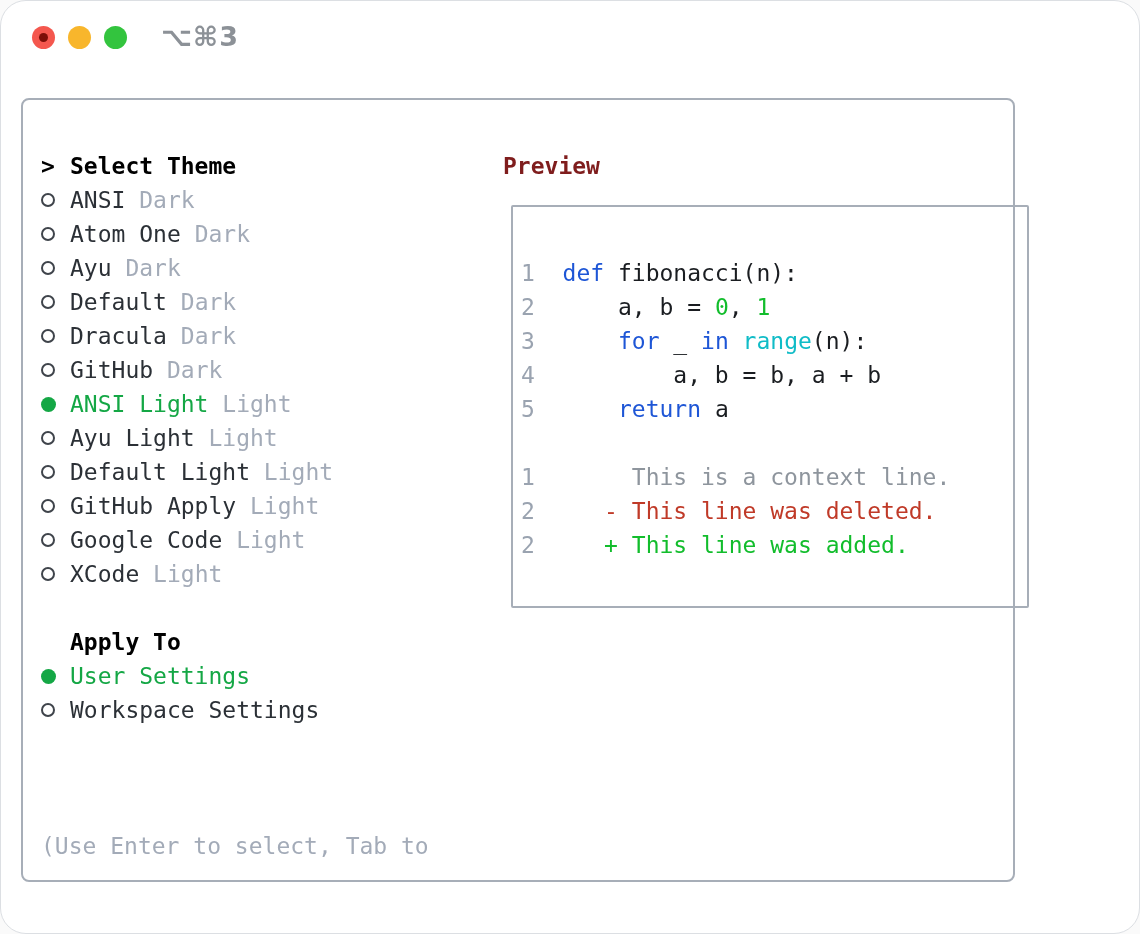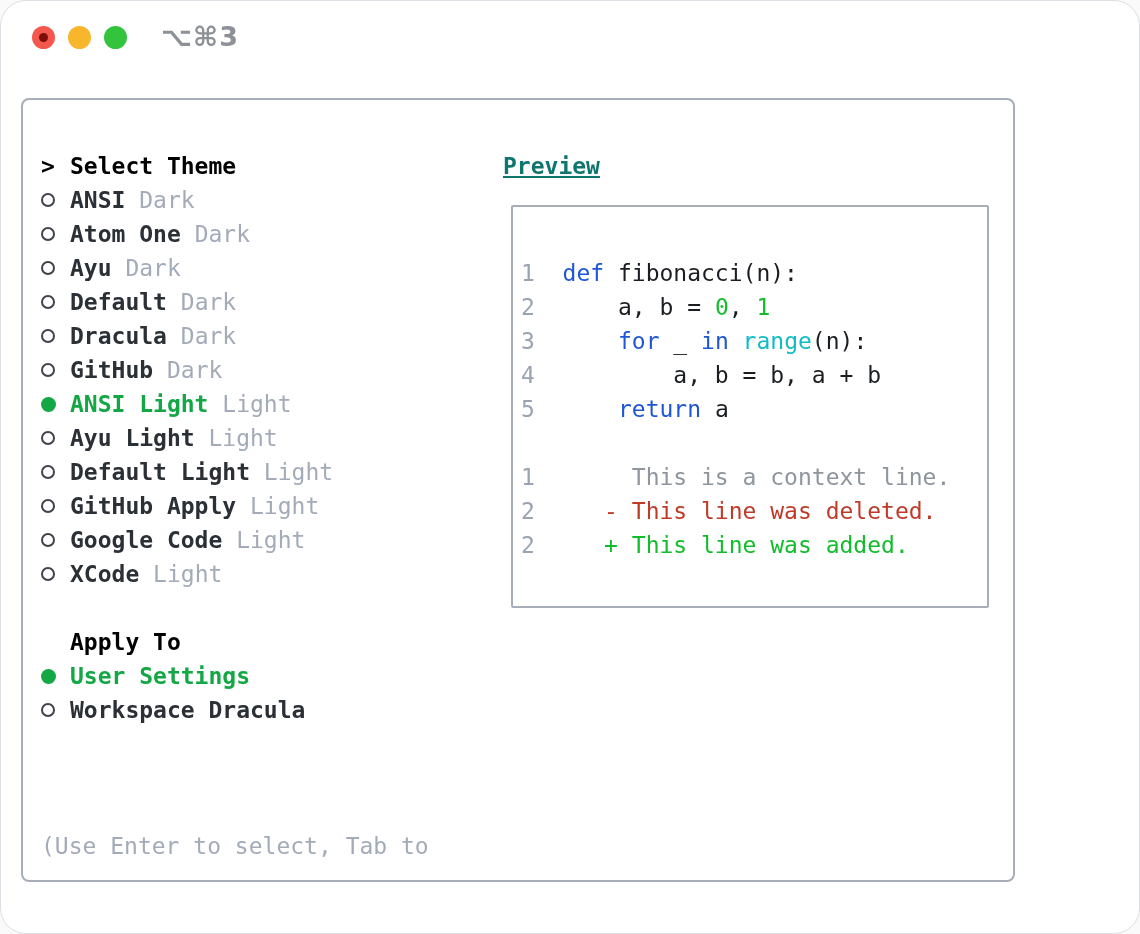--- a/index.html
+++ b/index.html
@@ -27,33 +27,33 @@
     border:2px solid var(--box-border);border-radius:8px;box-sizing:border-box;
   }
   
   .left{position:absolute;left:18px;top:49px;font-size:23px;line-height:34px;color:var(--text);}
   .row{display:flex;align-items:center;height:34px;white-space:pre;}
   .marker{width:29px;flex:none;display:flex;align-items:center;}
   .caret{font-weight:bold;color:#000;}
   .radio{width:14px;height:14px;border:2px solid #3f444b;border-radius:50%;box-sizing:border-box;background:transparent;}
   .radio.sel{width:15px;height:15px;border:none;background:var(--green-sel);}
   .hdr{font-weight:bold;color:#000;}
-  .t-name{color:var(--text);font-weight:bold;}
+  .t-name{color:var(--text);}
   .t-name.sel{color:var(--green-sel);}
   .variant{color:var(--muted);margin-left:1ch;}
   .spacer{height:34px;}
   .hint{color:var(--muted);white-space:pre;}
   .hint div{height:34px;line-height:34px;}
   
   .preview-title{
     position:absolute;left:480px;top:49px;height:34px;line-height:34px;
-    font-size:23px;font-weight:bold;color:#0f766e;text-decoration:underline;
+    font-size:23px;font-weight:bold;color:#7f1d1d;
   }
   .preview-box{
-    position:absolute;left:488px;top:105px;width:478px;height:403px;
+    position:absolute;left:488px;top:105px;width:518px;height:403px;
     border:2px solid var(--box-border);border-radius:2px;box-sizing:border-box;
   }
   .code{
     position:absolute;left:8px;top:49px;right:4px;
     font-size:23px;line-height:34px;white-space:pre;
   }
   .pline{min-height:34px;height:34px;}
   .ln{color:var(--line-no);}
   .pl{color:var(--code-text);}
   .kw{color:var(--blue);}
@@ -100,21 +100,21 @@
 
       <div class="spacer"></div>
 
       <div class="row">
         <span class="marker"></span>
         <span class="hdr">Apply To</span>
       </div>
 
       <div>
           <div class="row"><span class="marker"><span class="radio sel"></span></span><span class="t-name sel">User Settings</span></div>
-          <div class="row"><span class="marker"><span class="radio"></span></span><span class="t-name">Workspace Dracula</span></div>
+          <div class="row"><span class="marker"><span class="radio"></span></span><span class="t-name">Workspace Settings</span></div>
         </div>
 
       <div class="spacer"></div>
 
       <div class="hint">
         <div>(Use Enter to select, Tab to</div>
         <div>change focus)</div>
       </div>
     </div>
 

